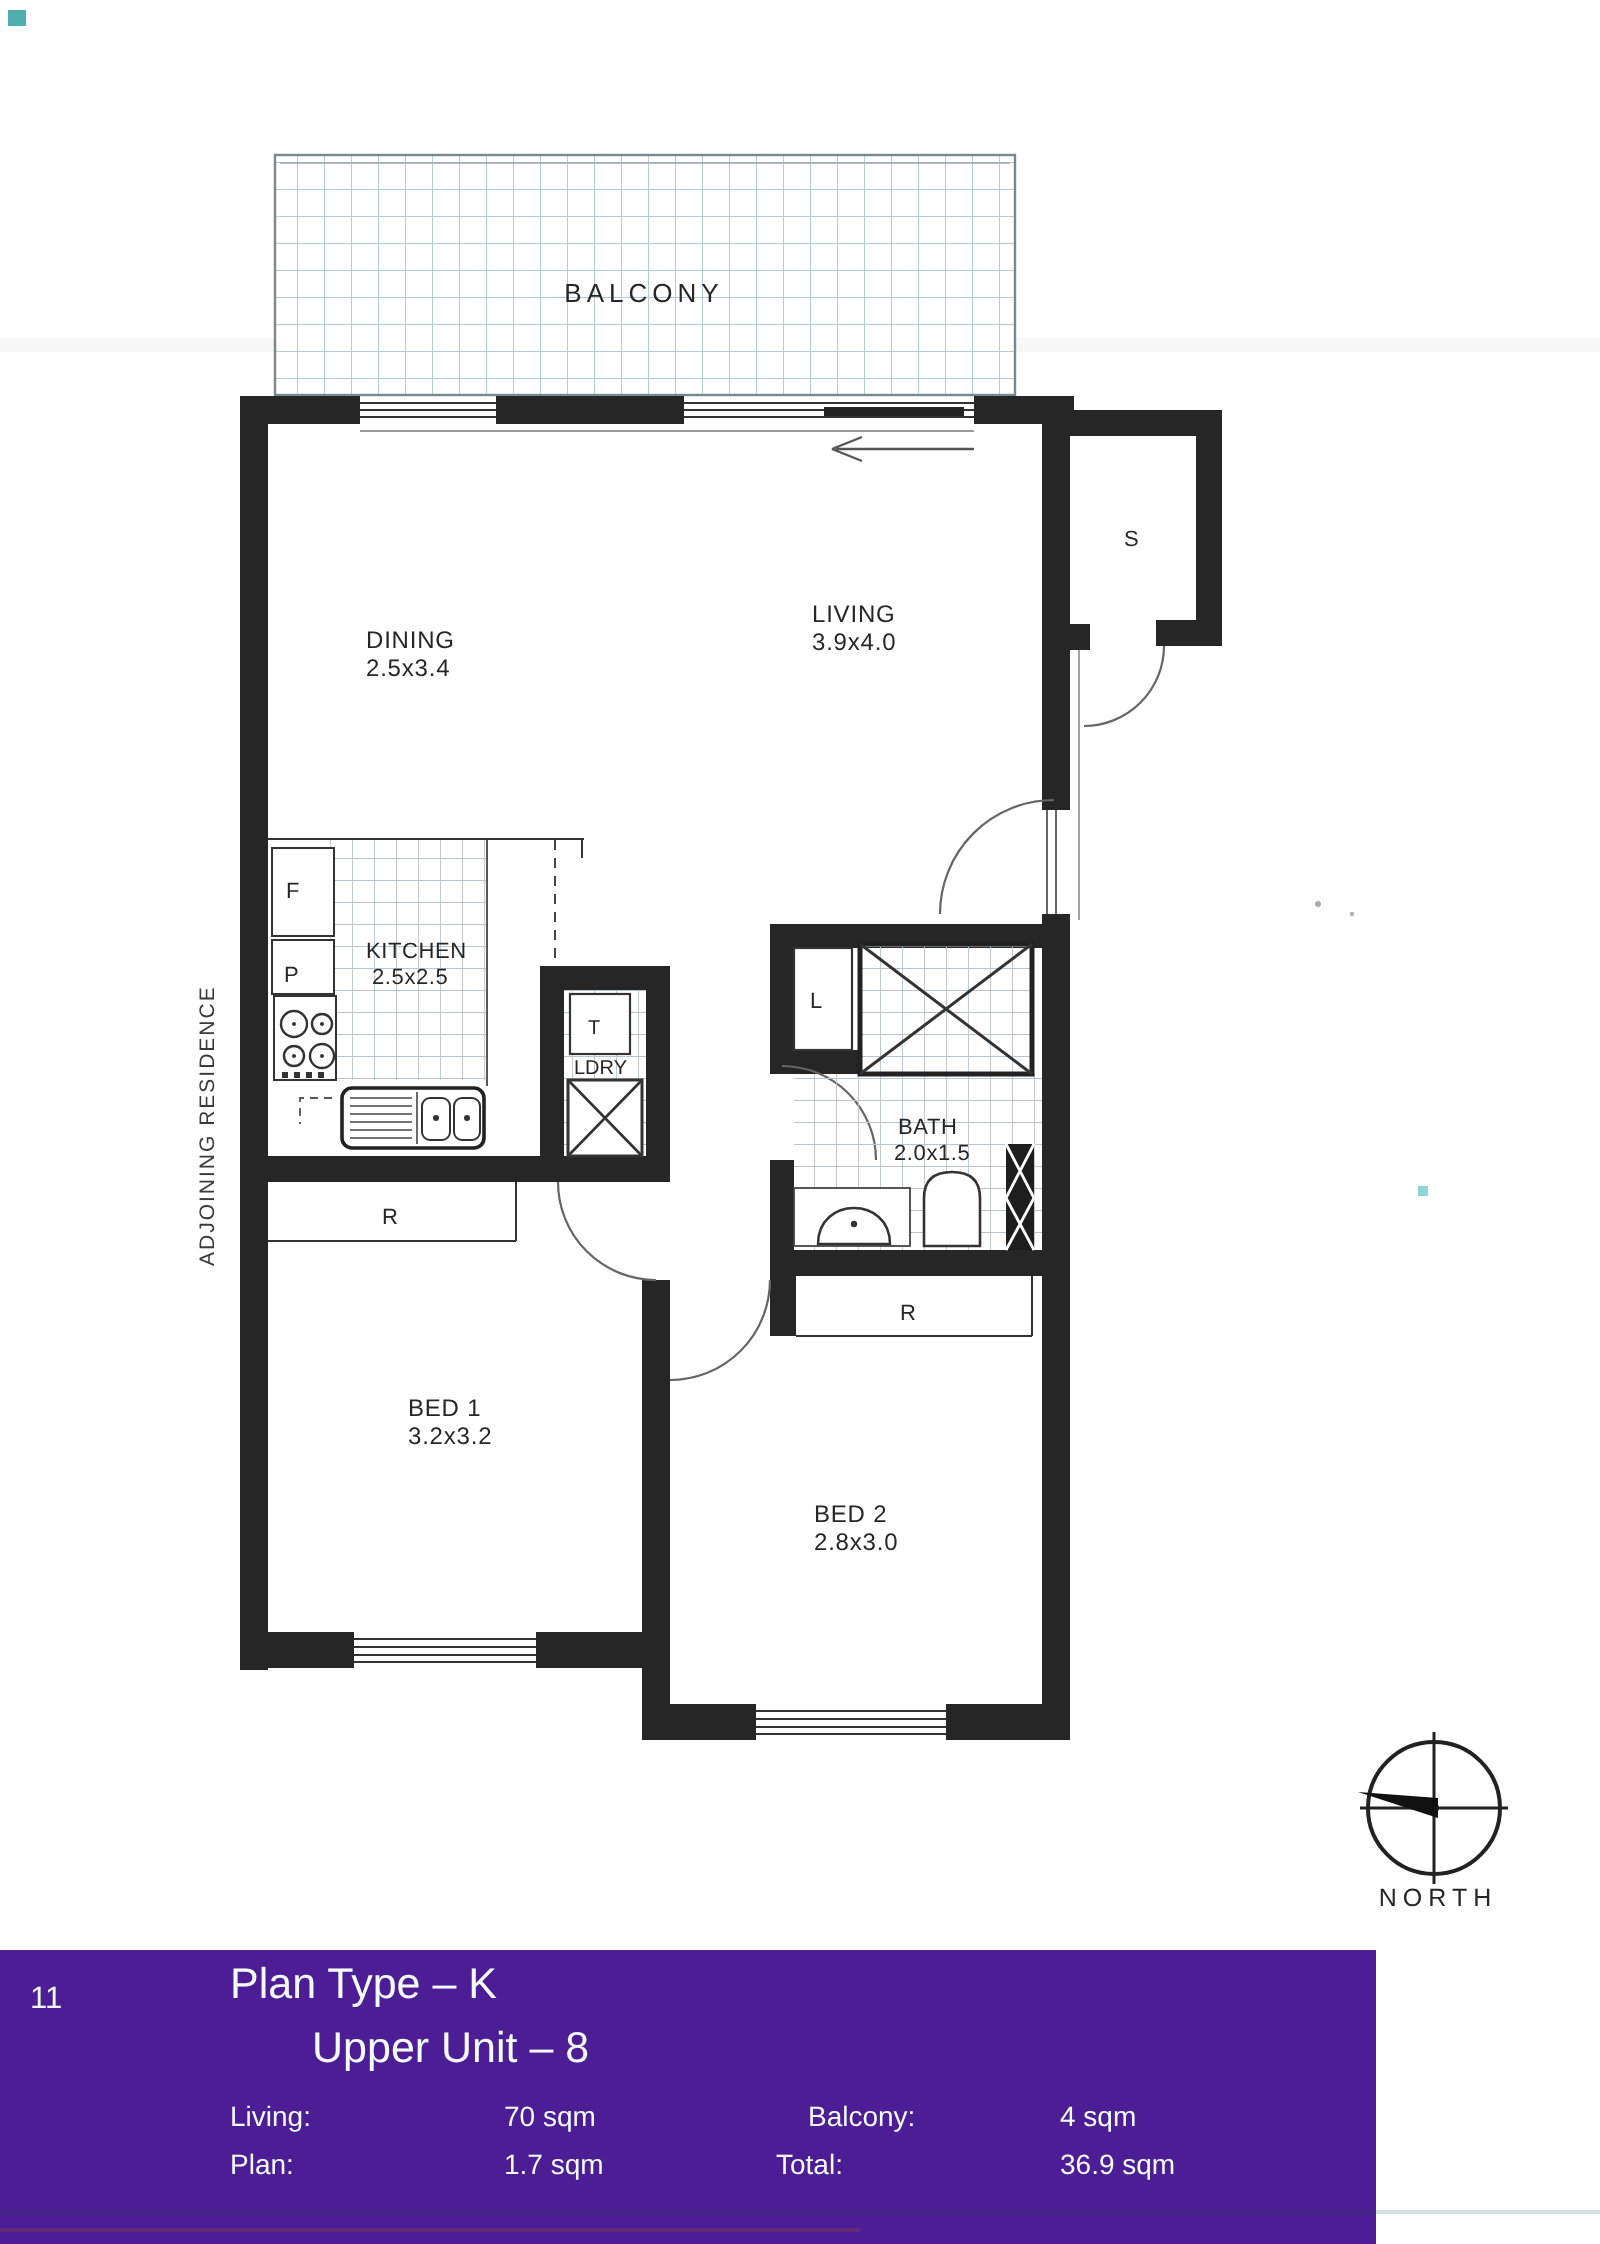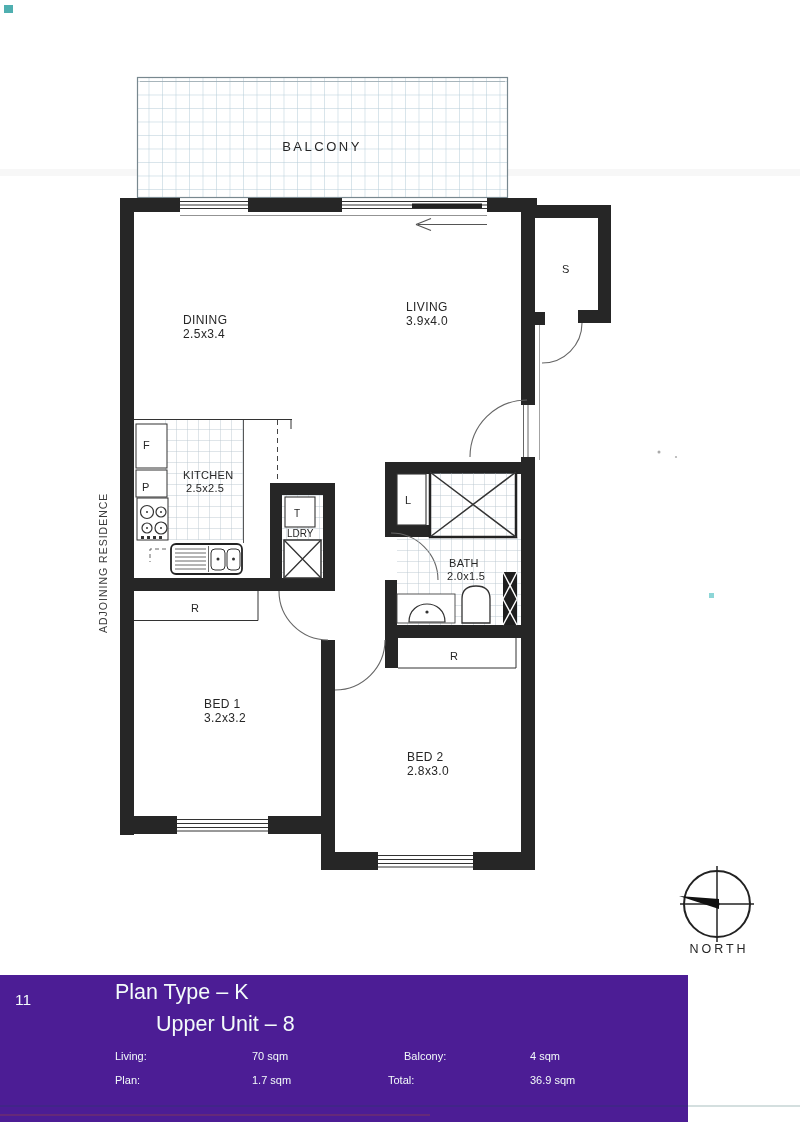--- a/index.html
+++ b/index.html
@@ -10,21 +10,21 @@
   .tag{font-size:11px;}
   .tag-s{font-size:10px;}
   .balc{font-size:13px;letter-spacing:2.5px;}
   .north-t{font-size:12.5px;letter-spacing:3px;}
   .adj{font-size:10.5px;letter-spacing:1px;fill:#3a3a3a;}
   .band{position:absolute;left:0;top:975px;width:688px;height:147px;background:#4c1d95;}
   .band div{position:absolute;color:#f3fbfa;white-space:nowrap;}
   .pnum{left:15px;top:16px;font-size:15.5px;}
   .title1{left:115px;top:5px;font-size:21.5px;text-align:center;}
   .title2{left:116px;top:37px;font-size:21.5px;margin-left:40px;}
-  .cell{font-size:11px;}
+  .cell{font-size:14px;}
   .divline{position:absolute;left:0;top:130px;width:800px;height:2px;background:rgba(15,80,80,.18);}
   .redline{position:absolute;left:0;top:139px;width:430px;height:1.5px;background:rgba(160,70,55,.30);}
   .corner-speck{position:absolute;left:4px;top:5px;width:9px;height:8px;background:#4fafb0;}
 </style>
 </head>
 <body>
 
 
 
 <svg width="800" height="975" viewBox="0 0 800 975">

